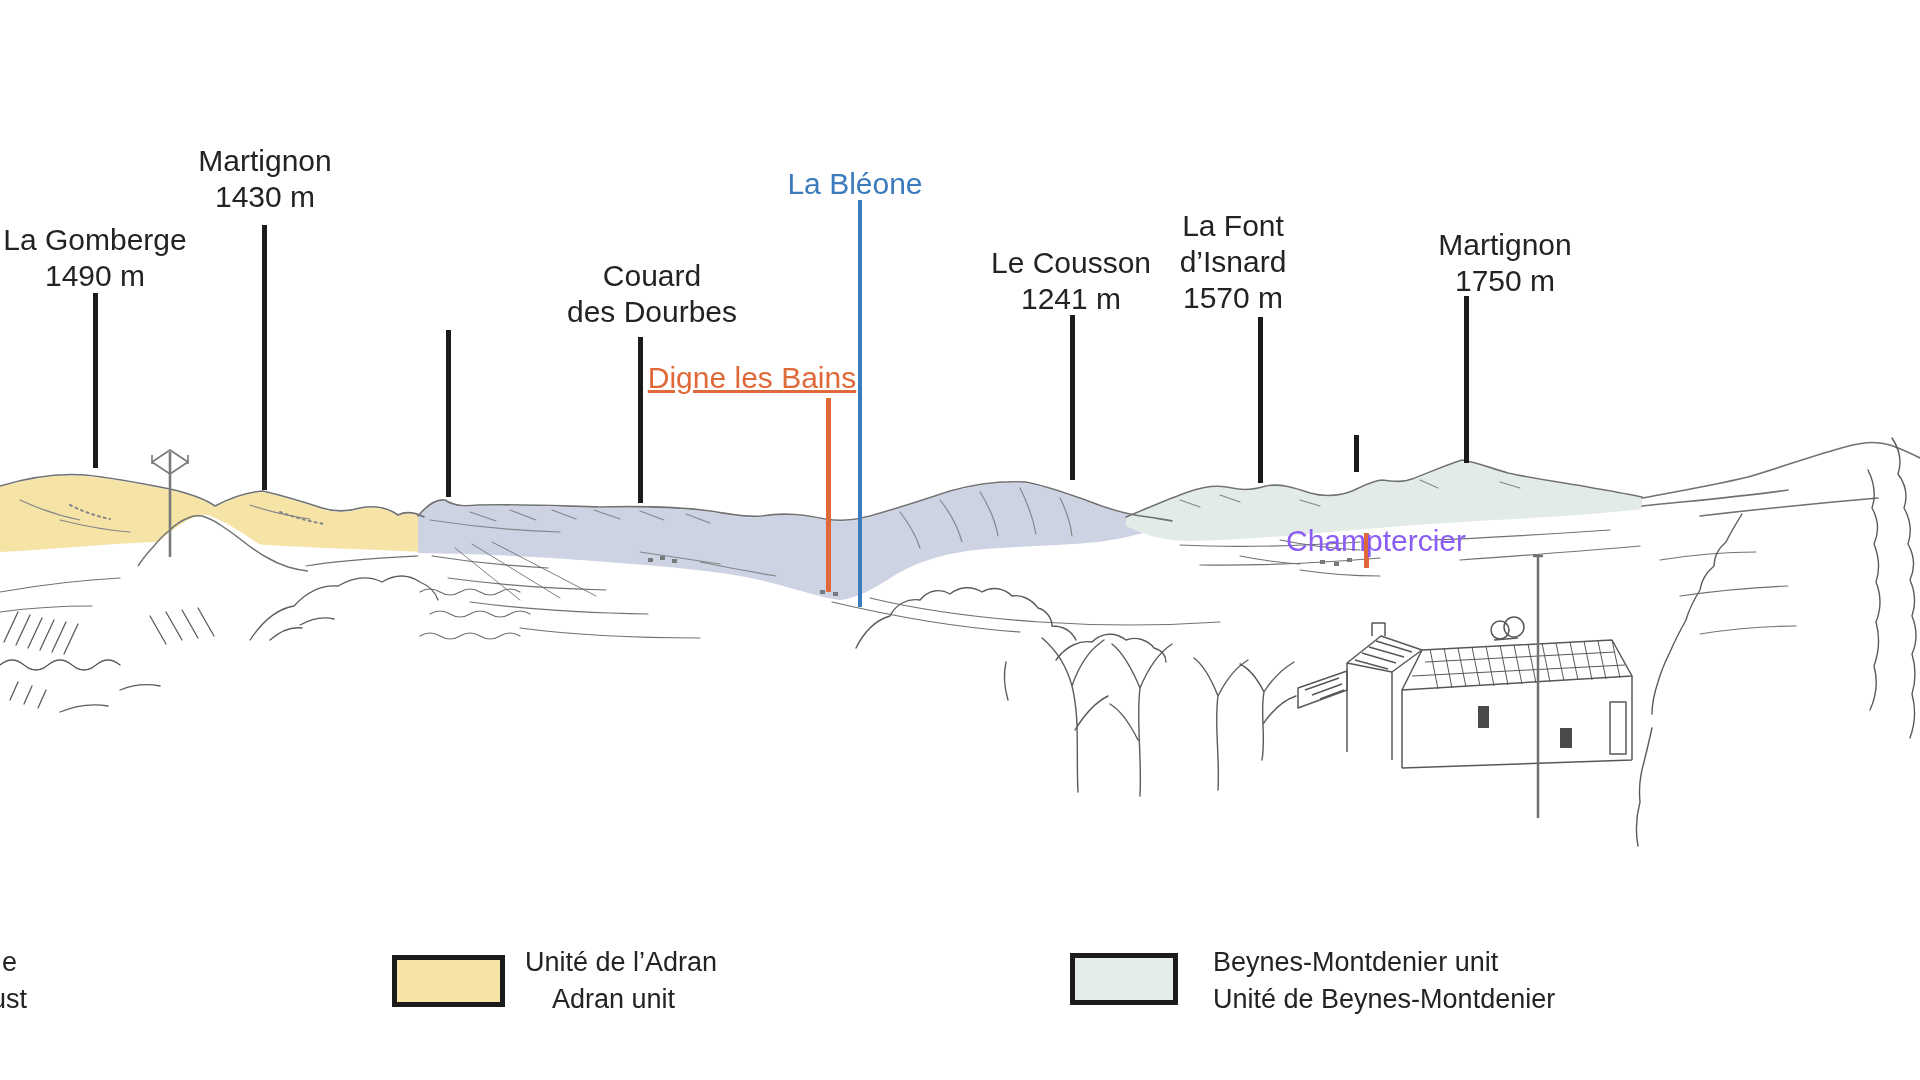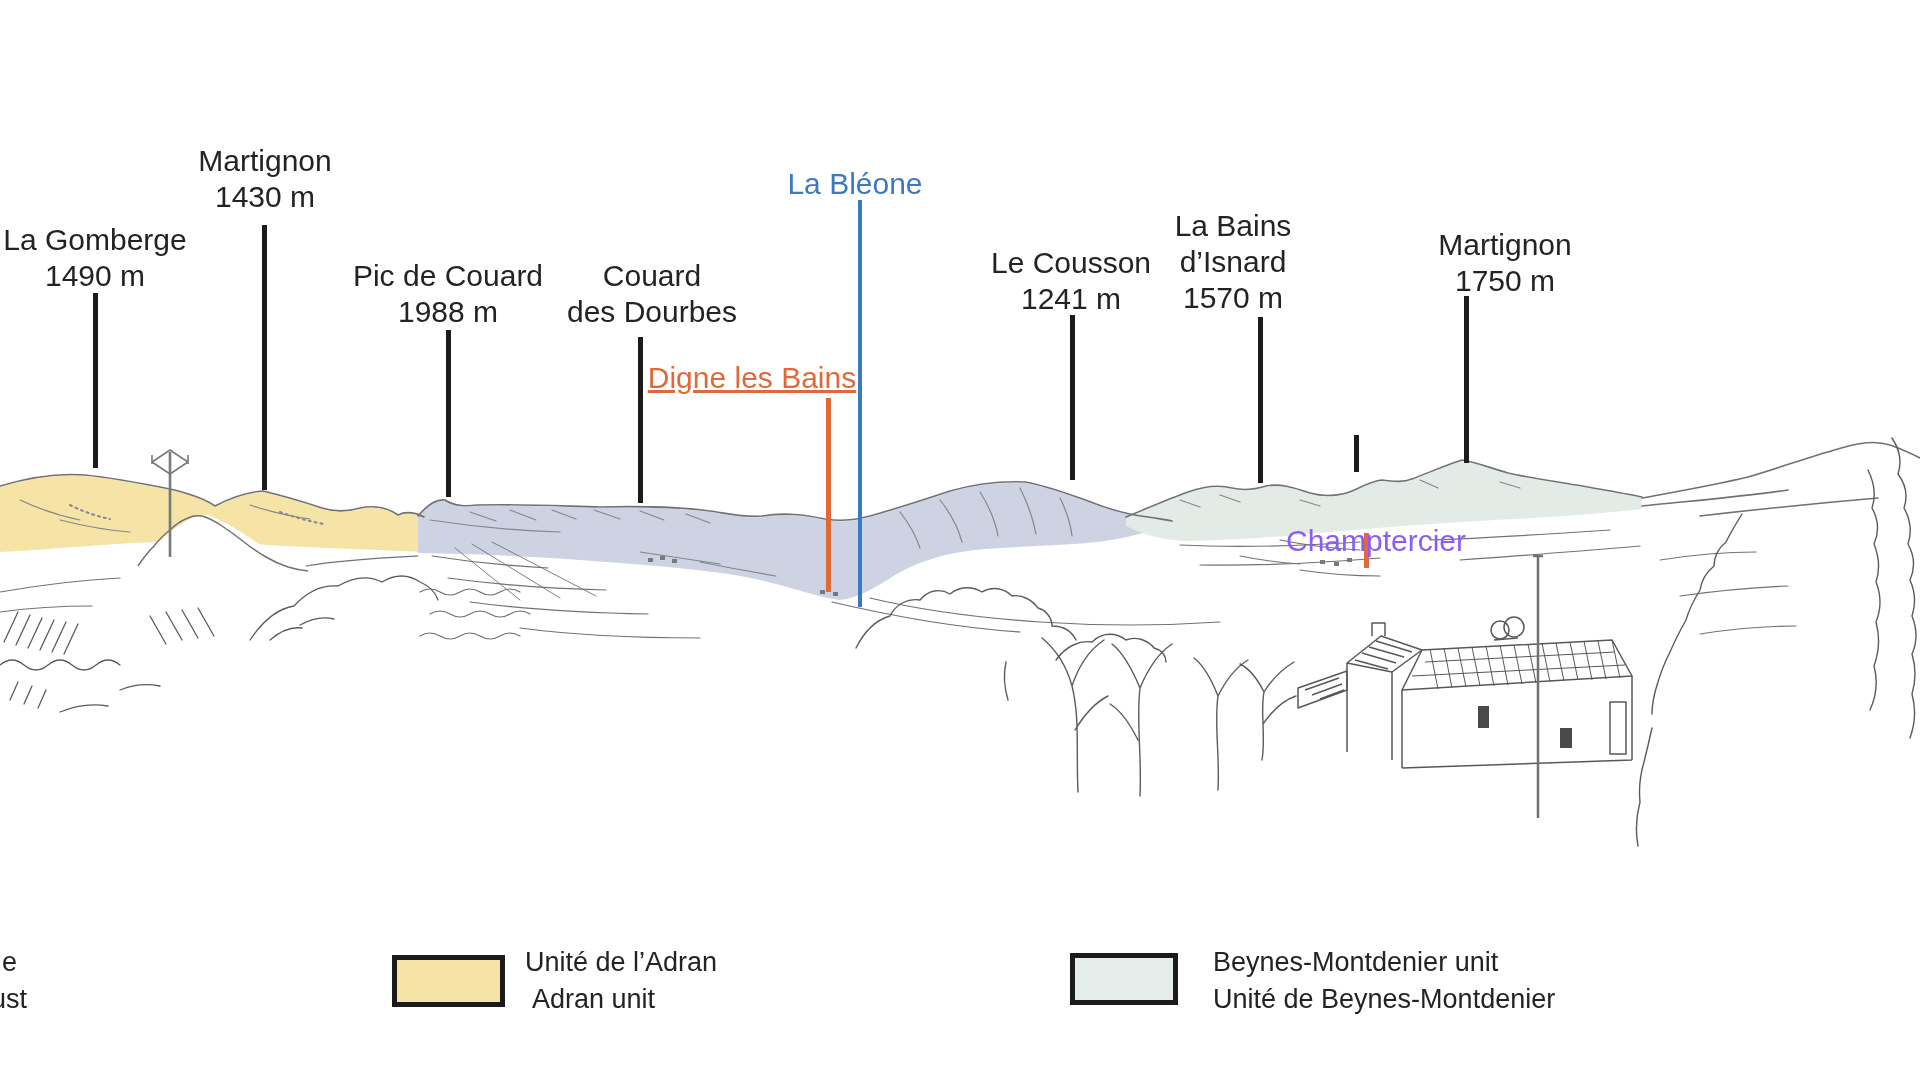--- a/index.html
+++ b/index.html
@@ -9,21 +9,21 @@
   svg.panorama{position:absolute;left:0;top:0;z-index:1;}
   .peak-label{position:absolute;transform:translateX(-50%);text-align:center;
       font-size:30px;line-height:36px;color:#232323;white-space:nowrap;z-index:3;font-weight:500;}
   .accent-label{position:absolute;transform:translateX(-50%);text-align:right;
       font-size:30px;line-height:34px;white-space:nowrap;z-index:3;font-weight:500;}
   .tick{position:absolute;width:5px;background:#1b1b1b;z-index:2;}
   .vline{position:absolute;z-index:2;}
   .legend-swatch{position:absolute;width:103px;height:42px;border:5px solid #1b1b1b;z-index:3;}
   .legend-text{position:absolute;font-size:27px;line-height:37px;color:#232323;
       white-space:nowrap;z-index:3;font-weight:500;}
-  .li2{padding-left:7px;}
+  .li2{padding-left:7px;margin-left:20px;}
 </style>
 </head>
 <body>
 
 <div id="stage">
 
   <svg class="panorama" width="1920" height="1080" viewBox="0 0 1920 1080">
 
     <path d="M0,487 C30,478 60,474 85,476 C115,479 145,485 170,490 C192,495 205,500 215,507
          C232,498 248,493 263,492 C288,498 310,505 322,509 C338,514 350,512 360,509
@@ -178,34 +178,30 @@
   <div class="vline" style="left: 1364px; top: 533px; height: 35px; width: 5px; background-color: rgb(224, 105, 58);"></div>
 
   <div class="peak-label" style="left:95px;top:222px">
     <div>La Gomberge</div>
     <div>1490 m</div>
   </div>
   <div class="peak-label" style="left:265px;top:143px">
     <div>Martignon</div>
     <div>1430 m</div>
   </div>
-  <div class="peak-label" style="left:448px;top:258px">
-    <div>Pic de Couard</div>
-    <div>1988 m</div>
-  </div>
   <div class="peak-label" style="left:652px;top:258px">
     <div>Couard</div>
     <div>des Dourbes</div>
   </div>
   <div class="peak-label" style="left:1071px;top:245px">
     <div>Le Cousson</div>
     <div>1241 m</div>
   </div>
   <div class="peak-label" style="left:1233px;top:208px">
-    <div>La Bains</div>
+    <div>La Font</div>
     <div>d’Isnard</div>
     <div>1570 m</div>
   </div>
   <div class="peak-label" style="left:1505px;top:227px">
     <div>Martignon</div>
     <div>1750 m</div>
   </div>
 
   <div class="accent-label" style="left: 855px; top: 167px; color: rgb(59, 122, 189);">La Bléone</div>
   <div class="accent-label" style="left: 752px; top: 361px; color: rgb(224, 105, 58); text-decoration: underline;">Digne les Bains</div>

